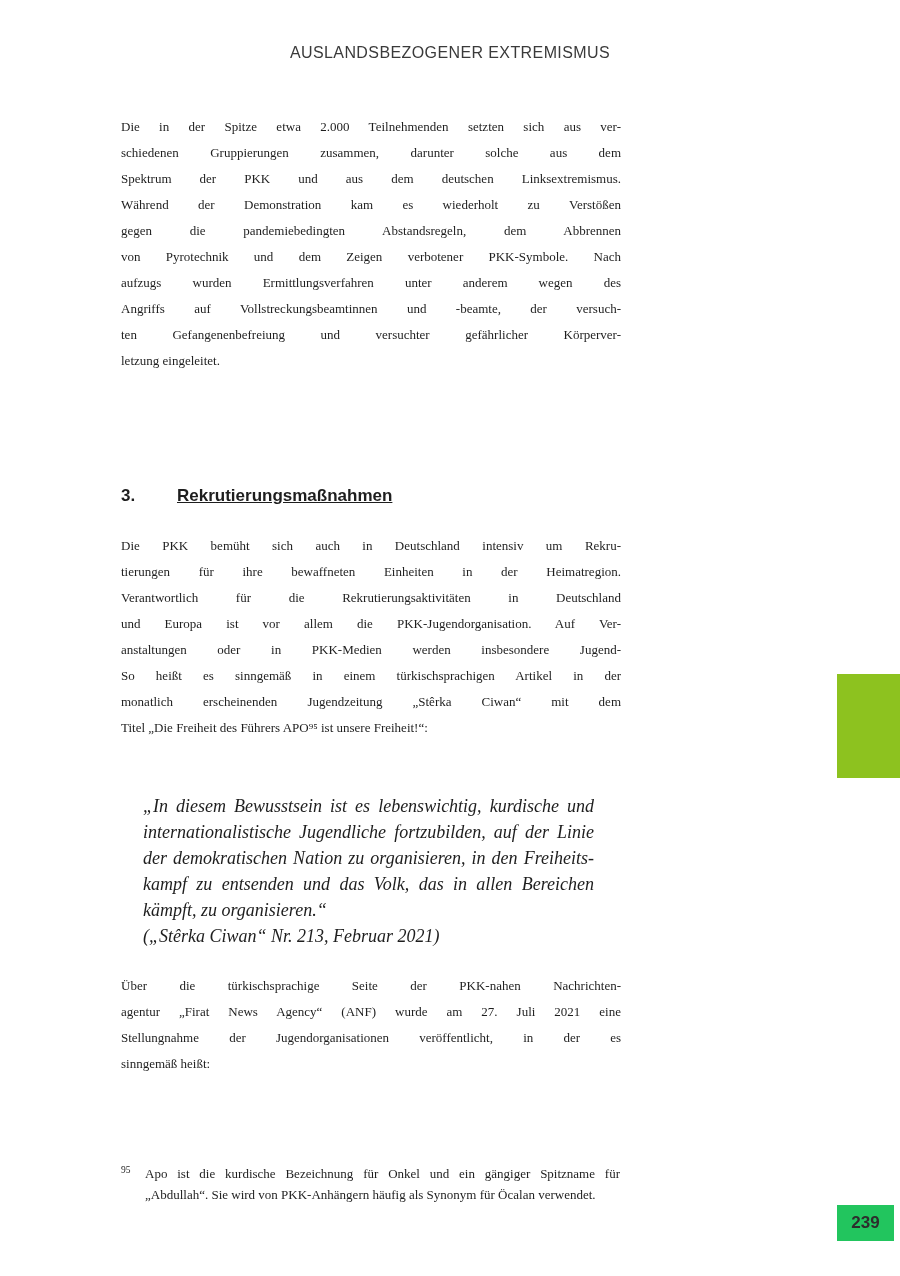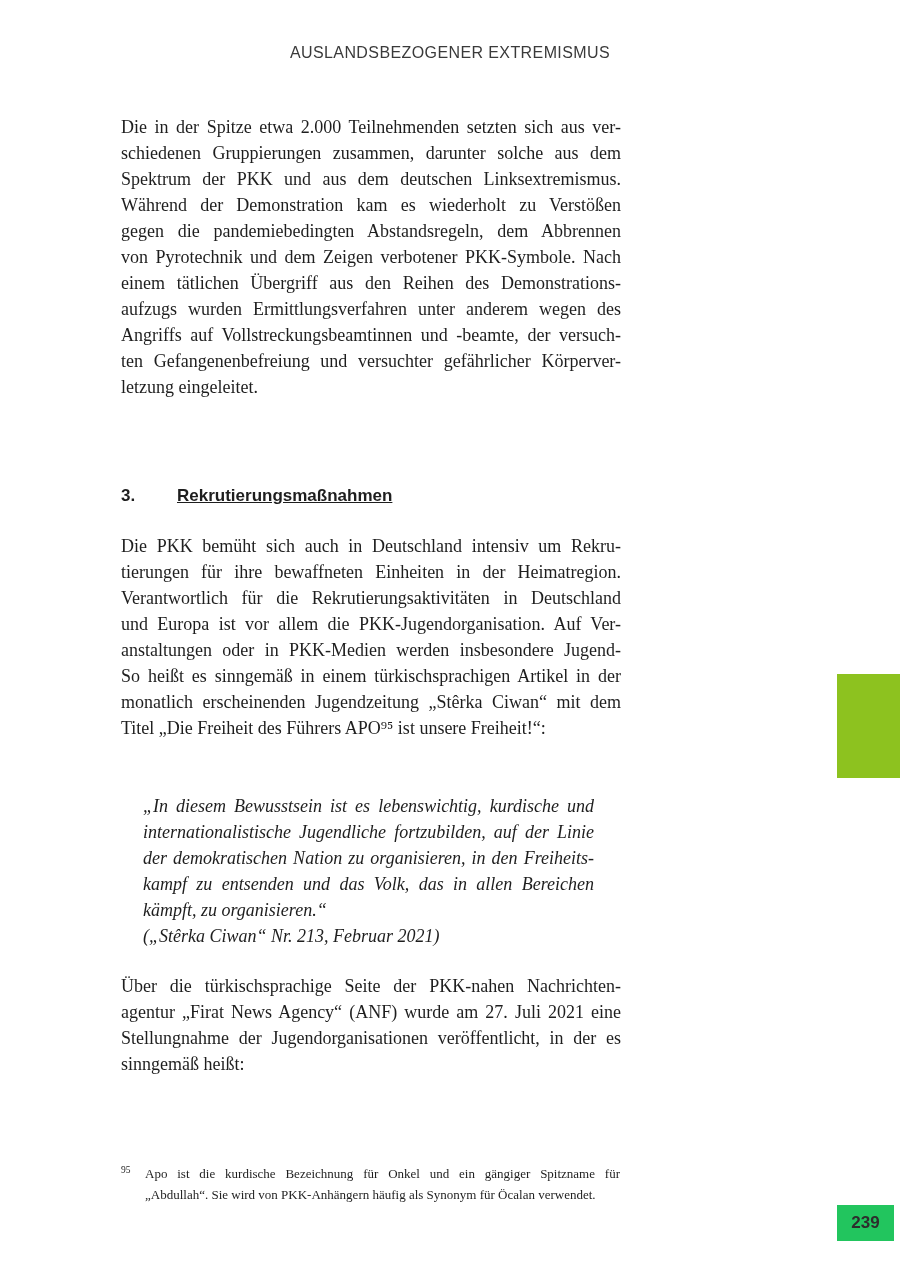--- a/index.html
+++ b/index.html
@@ -17,21 +17,21 @@
     top: 44px; left: 0; width: 900px;
     text-align: center;
     font-family: "Liberation Sans", sans-serif;
     font-size: 16px;
     letter-spacing: 0.4px;
     color: #3a3a3a;
     line-height: 18px;
   }
   .para {
     position: absolute;
-    font-size: 18px;
+    font-size: 13px;
     line-height: 26px;
   }
   .p1 { left: 121px; top: 114px; width: 500px; }
   .p2 { left: 121px; top: 533px; width: 500px; }
   .p3 { left: 121px; top: 973px; width: 500px; }
   .heading {
     position: absolute;
     left: 121px; top: 485px; width: 500px; height: 22px;
     font-family: "Liberation Sans", sans-serif;
     font-weight: bold;
@@ -102,21 +102,20 @@
 
   <div class="running-header">AUSLANDSBEZOGENER EXTREMISMUS</div>
 
   <div class="para p1">
       <div class="jline just">Die in der Spitze etwa 2.000 Teilnehmenden setzten sich aus ver-</div>
       <div class="jline just">schiedenen Gruppierungen zusammen, darunter solche aus dem</div>
       <div class="jline just">Spektrum der PKK und aus dem deutschen Linksextremismus.</div>
       <div class="jline just">Während der Demonstration kam es wiederholt zu Verstößen</div>
       <div class="jline just">gegen die pandemiebedingten Abstandsregeln, dem Abbrennen</div>
       <div class="jline just">von Pyrotechnik und dem Zeigen verbotener PKK-Symbole. Nach</div>
-      <div class="jline just">einem tätlichen Übergriff aus den Reihen des Demonstrations-</div>
       <div class="jline just">aufzugs wurden Ermittlungsverfahren unter anderem wegen des</div>
       <div class="jline just">Angriffs auf Vollstreckungsbeamtinnen und -beamte, der versuch-</div>
       <div class="jline just">ten Gefangenenbefreiung und versuchter gefährlicher Körperver-</div>
       <div class="jline lastline">letzung eingeleitet.</div>
     </div>
 
   <div class="heading">
     <span class="hnum">3.</span>
     <span class="htitle">Rekrutierungsmaßnahmen</span>
   </div>

